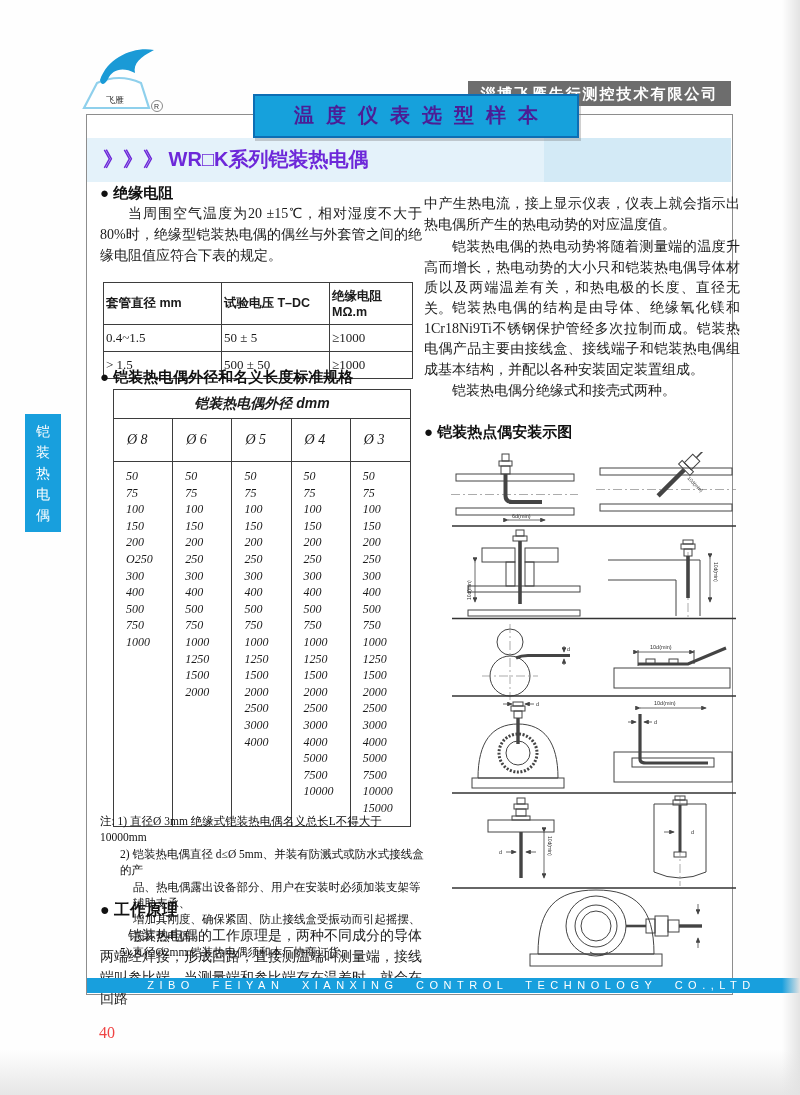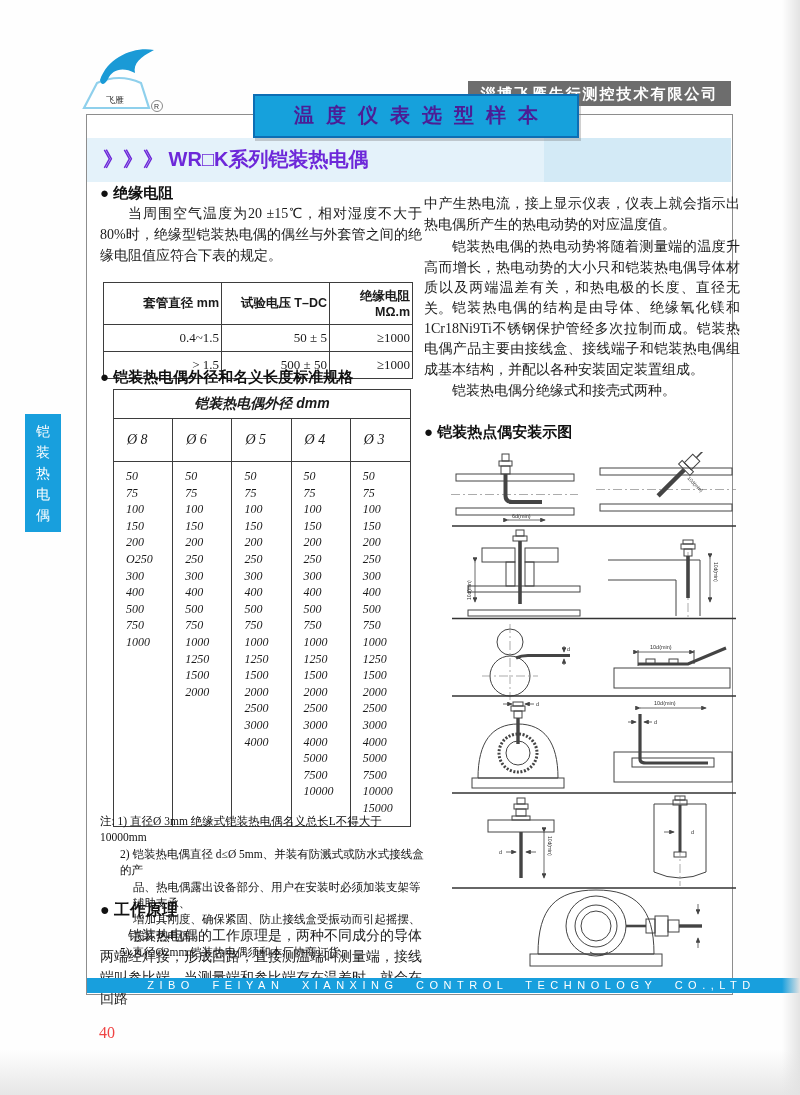--- a/index.html
+++ b/index.html
@@ -25,21 +25,21 @@
   .band-accent{position:absolute;right:0;top:0;width:187px;height:44px;background:#d3eaf6;}
   .section-title{position:absolute;left:16px;top:8px;font-size:20px;font-weight:bold;color:#6d28d9;}
 
   
   .left-col{position:absolute;left:100px;top:184px;width:322px;height:812px;}
   .h-bullet{position:absolute;font-size:15px;font-weight:bold;color:#111;}
   .para{font-family:"Liberation Serif",serif;font-size:14px;line-height:21px;text-align:justify;
         text-indent:2em;color:#1b1b1b;}
   .p-ins{position:absolute;top:19px;left:0;width:322px;}
   .ins-table{position:absolute;top:98px;left:3px;width:309px;border-collapse:collapse;table-layout:fixed;}
-  .ins-table th,.ins-table td{border:1px solid #3d3d3d;text-align:right;font-size:13px;padding:5px 2px;
+  .ins-table th,.ins-table td{border:1px solid #3d3d3d;text-align:left;font-size:13px;padding:5px 2px;
         font-family:"Liberation Serif",serif;}
   .ins-table th{font-weight:600;font-family:"Liberation Sans",sans-serif;font-size:12.5px;}
   .h2{top:184px;}
   .spec-table{position:absolute;top:205px;left:13px;width:296px;border:1px solid #3d3d3d;
         font-family:"Liberation Serif",serif;font-style:italic;}
   .spec-title{border-bottom:1px solid #3d3d3d;text-align:center;font-weight:bold;font-size:14px;
         padding:5px 0;font-family:"Liberation Sans",sans-serif;}
   .spec-head{display:grid;grid-template-columns:repeat(5,1fr);border-bottom:1px solid #3d3d3d;}
   .spec-head>div{padding:13px 0 13px 13px;font-size:14px;border-right:1px solid #3d3d3d;}
   .spec-head>div:last-child{border-right:none;}

